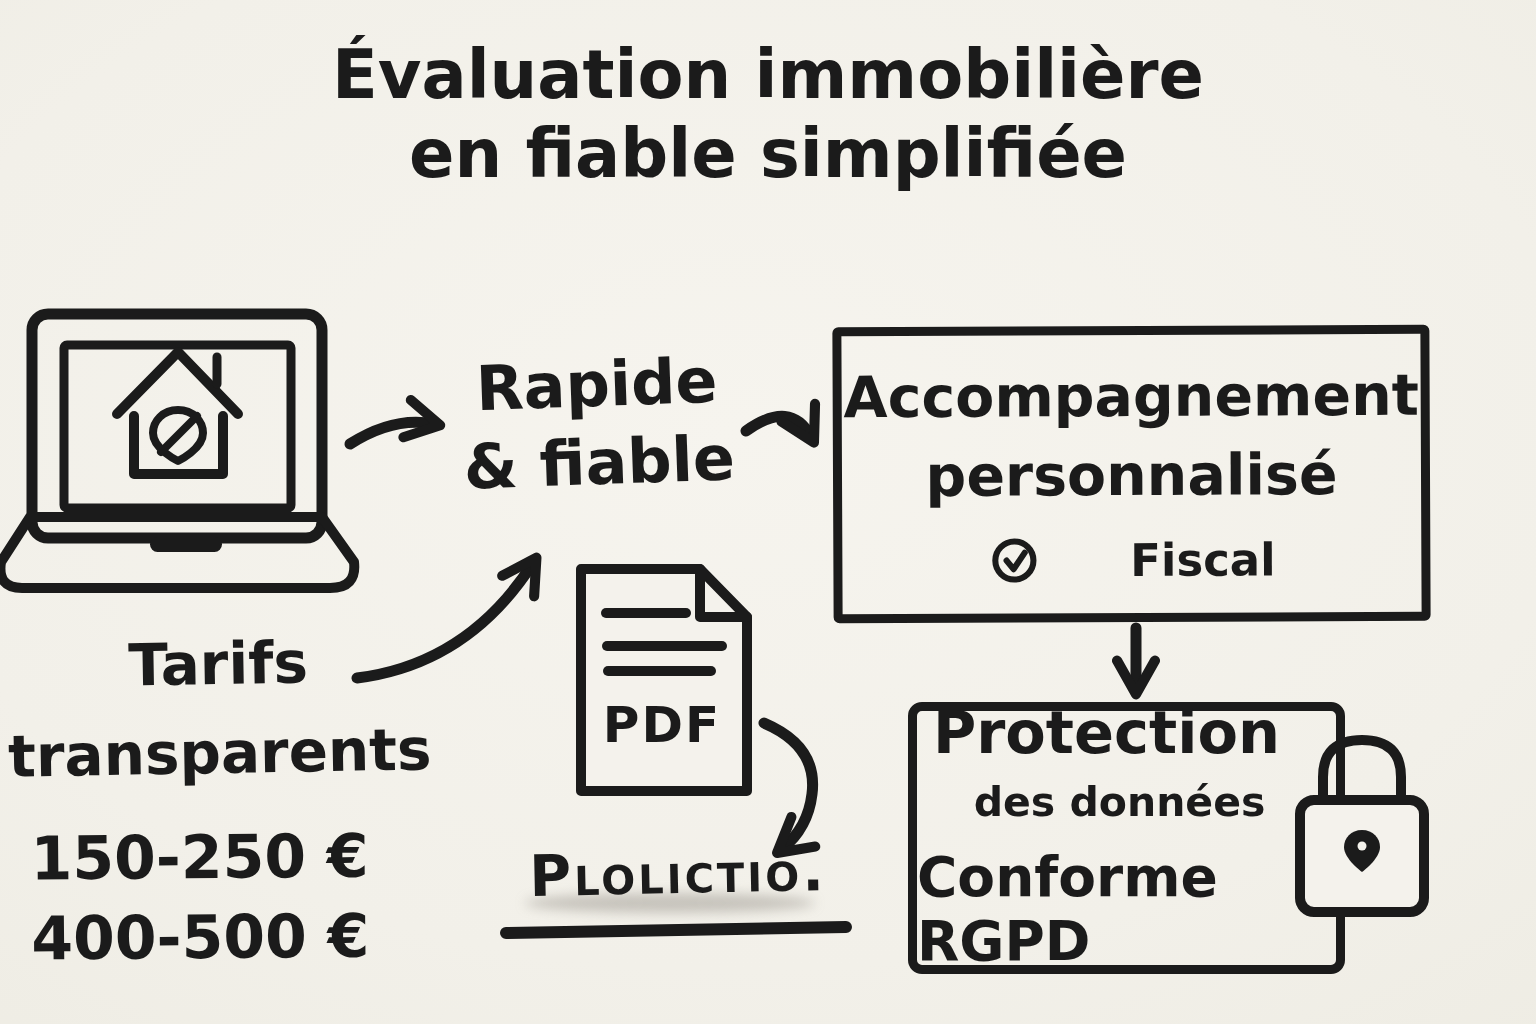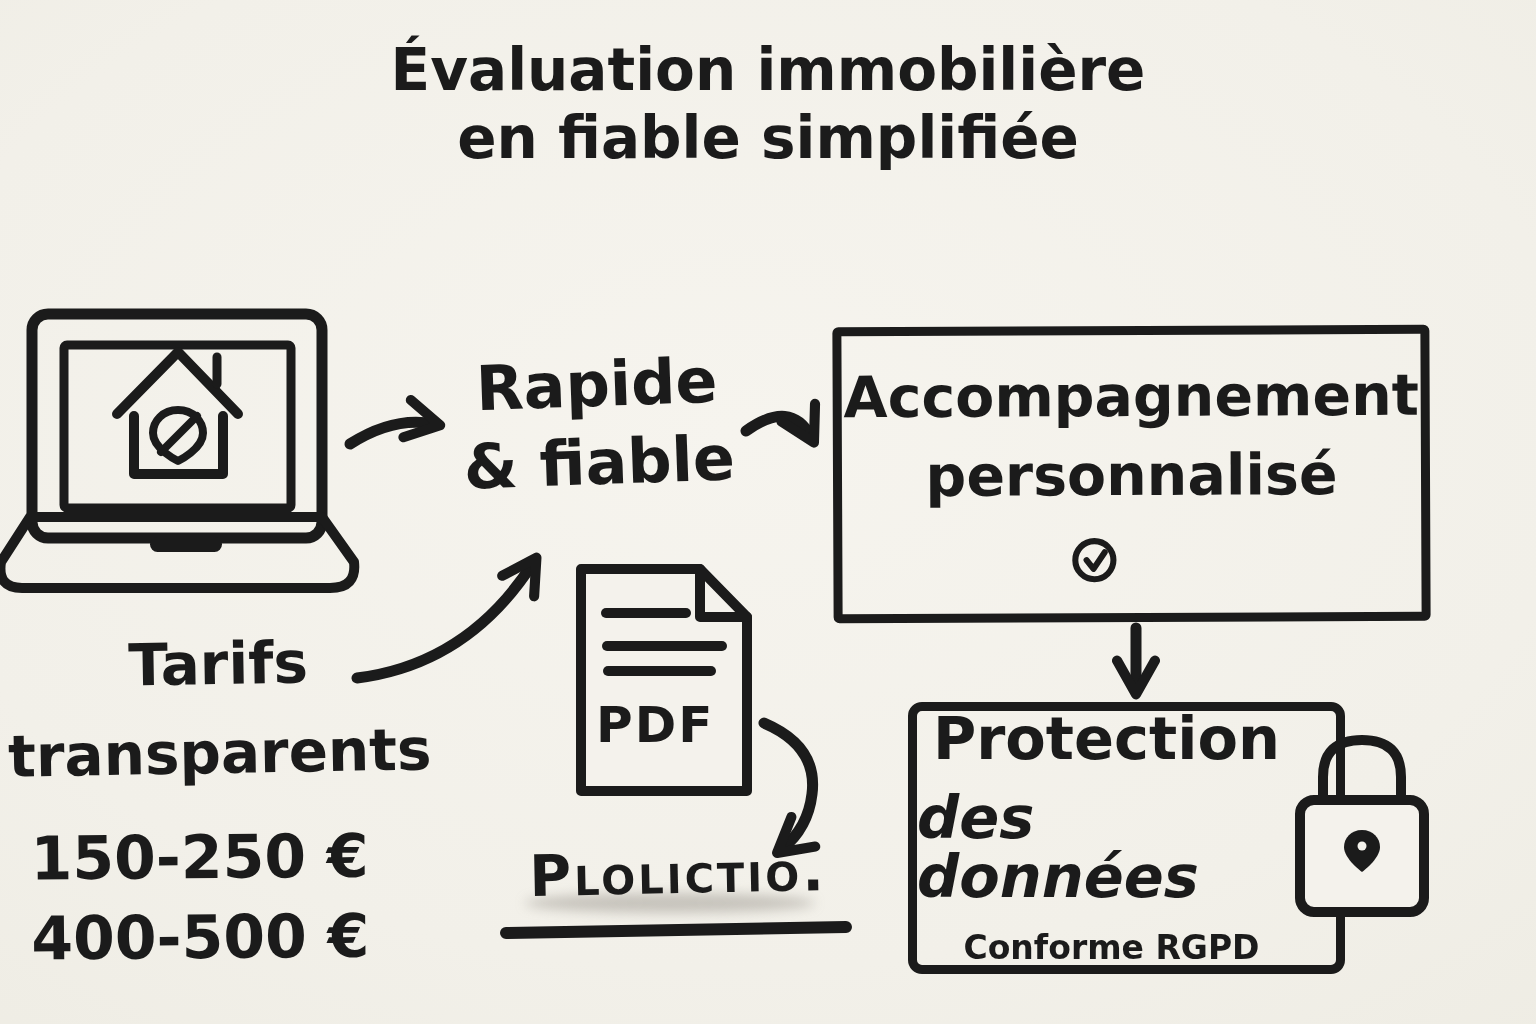--- a/index.html
+++ b/index.html
@@ -4,46 +4,46 @@
 <style>
   html,body{margin:0;padding:0;background:#e8e6df;}
   .canvas{
     position:relative;width:1536px;height:1024px;overflow:hidden;
     background:radial-gradient(1400px 900px at 48% 42%, #f6f4ee 0%, #f2f0e9 60%, #edebe2 100%);
     font-family:"DejaVu Sans", sans-serif;color:#1b1b1b;
   }
   .ink-layer{position:absolute;left:0;top:0;width:1536px;height:1024px;z-index:5;pointer-events:none;}
   .txt{position:absolute;z-index:10;color:#1b1b1b;}
 
-  .title{top:36px;left:0;width:1536px;text-align:center;font-size:58px;font-weight:700;
+  .title{top:36px;left:0;width:1536px;text-align:center;font-size:67px;font-weight:700;
          line-height:1.18;letter-spacing:0px;}
   .step1{left:430px;top:346px;width:336px;text-align:center;font-size:62px;font-weight:700;
          line-height:1.25;transform:rotate(-2deg);}
 
   .box{position:absolute;z-index:2;box-sizing:border-box;border:9px solid #1b1b1b;}
   .box-accompagnement{left:833px;top:326px;width:597px;height:296px;border-radius:6px;
     display:flex;flex-direction:column;align-items:center;justify-content:center;
     transform:rotate(-0.25deg);z-index:10;}
   .box-accompagnement .l1{font-size:57px;font-weight:700;line-height:1.0;margin-top:6px;}
   .box-accompagnement .l2{font-size:57px;font-weight:700;line-height:1.0;margin-top:22px;}
   .tags-row{display:flex;align-items:center;gap:14px;margin-top:30px;font-size:45px;font-weight:700;}
   .tag-gap{width:62px;}
   .check-ic{width:52px;height:52px;flex:0 0 auto;}
 
   .box-protection{left:908px;top:702px;width:437px;height:272px;border-radius:14px;
     display:flex;flex-direction:column;align-items:center;justify-content:center;z-index:2;}
   .box-protection .l1{font-size:59px;font-weight:700;line-height:1.0;margin-right:40px;}
-  .box-protection .l2{font-size:59px;font-weight:700;line-height:1.0;margin-top:20px;margin-right:14px;font-style:italic;}
-  .box-protection .badge{font-size:33px;font-weight:700;margin-top:22px;margin-right:30px;}
+  .box-protection .l2{font-size:41px;font-weight:700;line-height:1.0;margin-top:20px;margin-right:14px;}
+  .box-protection .badge{font-size:55px;font-weight:700;margin-top:22px;margin-right:30px;}
 
   .pricing-label{left:-14px;top:620px;width:466px;text-align:center;font-size:58px;font-weight:700;
                  line-height:1.53;transform:rotate(-1deg);}
   .pricing-ranges{left:12px;top:818px;width:376px;text-align:center;font-size:60px;font-weight:700;
                   line-height:1.33;transform:rotate(-0.5deg);}
-  .pdf-label{left:596px;top:696px;width:132px;text-align:left;font-size:50px;font-weight:700;
+  .pdf-label{left:596px;top:696px;width:132px;text-align:center;font-size:50px;font-weight:700;
              letter-spacing:2px;}
   .caption{left:496px;top:840px;width:364px;text-align:center;font-size:57px;font-weight:700;
            font-variant:small-caps;letter-spacing:3px;transform:rotate(-1.2deg);}
   .caption-smudge{position:absolute;left:525px;top:893px;width:290px;height:20px;z-index:4;
            background:rgba(125,122,112,0.38);border-radius:50%;filter:blur(6px);}
 </style>
 </head>
 <body>
 
 <div class="canvas">
@@ -113,20 +113,21 @@
 
   <div class="box box-accompagnement">
     <div class="l1">Accompagnement</div>
     <div class="l2">personnalisé</div>
     <div class="tags-row">
       <svg class="check-ic" viewBox="0 0 60 60" fill="none" stroke="#1b1b1b" stroke-linecap="round" stroke-linejoin="round">
         <circle cx="30" cy="30" r="22" stroke-width="7"></circle>
         <path d="M21,30 L29,40 L42,21" stroke-width="7"></path>
       </svg>
       <span class="tag-gap"></span>
+      <span>Fiscal</span>
     </div>
   </div>
 
   <div class="txt pricing-label">
     <div>Tarifs</div>
     <div>transparents</div>
   </div>
 
   <div class="txt pricing-ranges">
     <div>150-250 €</div>

